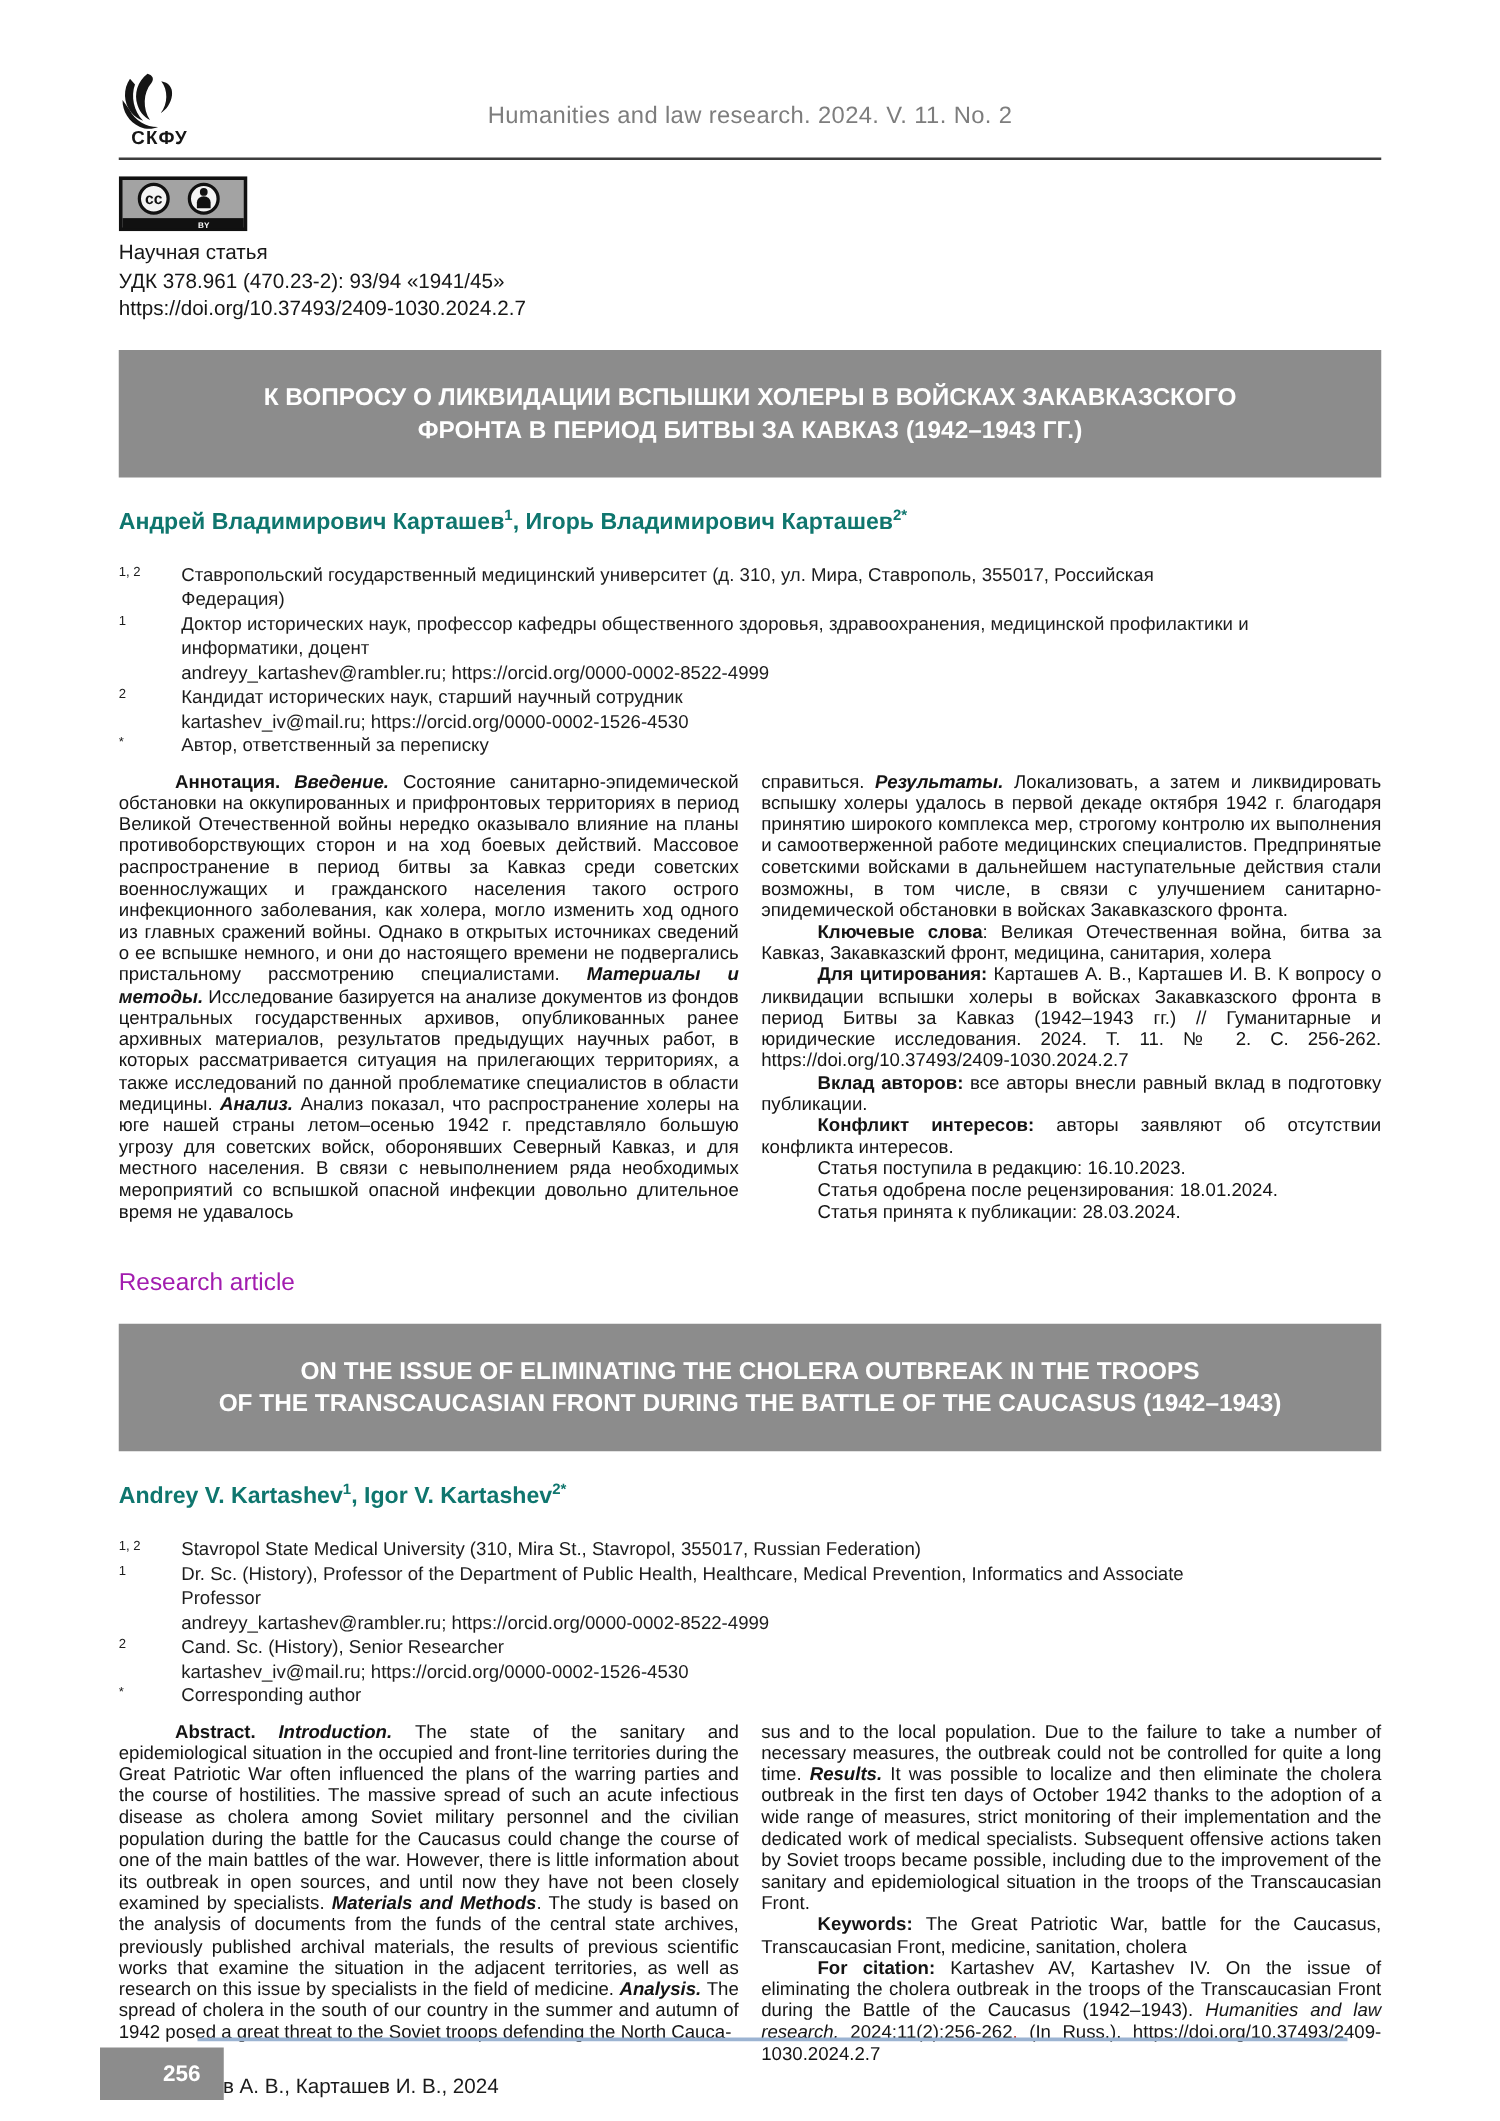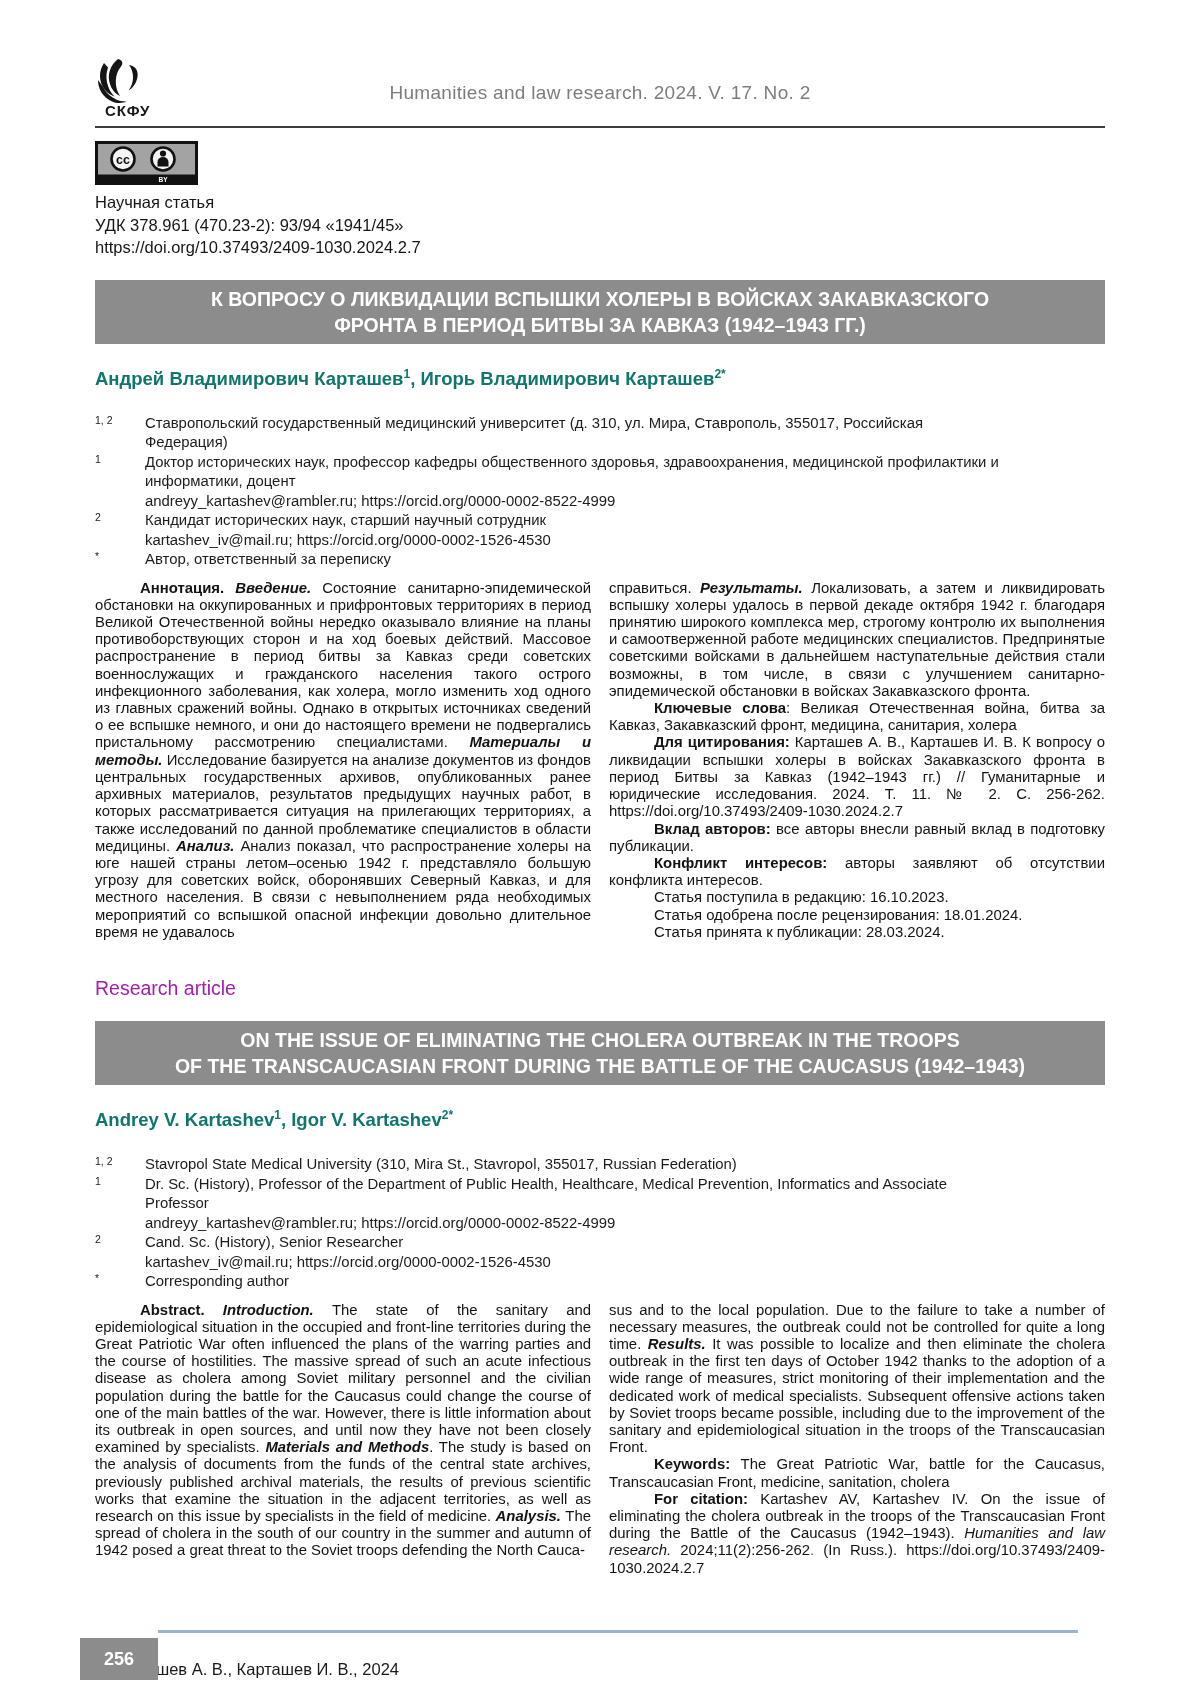--- a/index.html
+++ b/index.html
@@ -17,62 +17,62 @@
   .logo { position:absolute; left:-6px; top:58px; width:86px; }
   .logo svg { display:block; }
   .logo-text { font-size:15px; font-weight:bold; color:#161616; letter-spacing:1px; margin:-8px 0 0 16px; }
 
   
   .cc-badge { margin-top:13px; width:84px; height:44px; }
 
   .meta { margin-top:6px; font-size:16.5px; line-height:22.5px; color:#161616; }
 
   .title-box { margin-top:21px; background:var(--title_box_bg,#8c8c8c); color:#fff;
-    font-weight:bold; font-size:19.5px; line-height:26px; text-align:center; padding:6px 10px; }
+    font-weight:bold; font-size:19.5px; line-height:26px; text-align:center; padding:25px 10px; }
   .authors { margin-top:23px; text-align:left; font-weight:bold; font-size:18.5px; color:#0f766e; }
   .authors sup { font-size:12px; }
 
   .affs { margin-top:24px; font-size:14.9px; line-height:19.5px; }
   .aff-row { display:flex; }
   .aff-sup { width:50px; flex:none; font-size:10.5px; transform:translateY(-3px); }
   .aff-text { width:858px; max-width:858px; }
 
   .abstract { margin-top:10px; display:grid; grid-template-columns:1fr 1fr; column-gap:18px; }
   .col { font-size:14.9px; line-height:17.2px; text-align:justify; color:#141414; }
   .col p.para { margin:0; }
   .col p.ind { text-indent:45px; }
   .b { font-weight:bold; }
   .i { font-style:italic; }
 
   .section-heading { margin:36px 0 0 0; font-size:19.5px; font-weight:normal; color:#a21caf; }
 
   .copyright { position:absolute; left:95px; top:1660px; font-size:16.5px; color:#1a1a1a; }
   .footer-line { position:absolute; left:158px; top:1630px; width:920px; height:3px;
     background:var(--footer_line,#9cb4d2); }
-  .page-num { position:absolute; left:80px; top:1638px; width:78px; height:42px;
+  .page-num { position:absolute; left:80px; top:1638px; width:67px; height:42px;
     background:var(--title_box_bg,#8c8c8c); color:#fff; font-weight:bold; font-size:18px;
-    display:flex; align-items:center; justify-content:center; }
+    display:flex; align-items:center; justify-content:center;padding-left:32px; }
 </style>
 </head>
 <body>
 
 <div class="page">
   <div class="content">
 
     <div class="hdr">
       <div class="logo">
         <svg width="58" height="52" viewBox="0 0 58 52">
           <path d="M29 1 C21 7 18 17 21 26 C22.5 31 26 35.5 31 38 C25 29 25.5 16 32 8.5 C34.5 5.5 33.5 2.2 29 1 Z" fill="#151515"></path>
           <path d="M15 5 C9.5 13 9.5 24 16 32 C18.2 34.8 21.5 37.2 25.5 38.5 C18 31 15.5 19 19 9.5 Z" fill="#151515"></path>
           <path d="M40 7 C45.5 14 45.5 25 39.5 32.5 C44 30 47.8 24.5 48.6 18.2 C49.3 11.8 45.8 8 40 7 Z" fill="#151515"></path>
           <path d="M9 22 C9 31 14 39.5 23 43.5 C27.5 45.5 33 45.6 37.5 43.6 C28.5 43.8 19 38.5 14.5 29.5 Z" fill="#151515"></path>
         </svg>
         <div class="logo-text">СКФУ</div>
       </div>
-      <div class="hdr-title">Humanities and law research. 2024. V. 17. No. 2</div>
+      <div class="hdr-title">Humanities and law research. 2024. V. 11. No. 2</div>
     </div>
 
     <div class="cc-badge">
       <svg width="103" height="44" viewBox="0 0 103 44">
         <rect x="1.5" y="1.5" width="100" height="41" fill="#a3a3a3" stroke="#111" stroke-width="3"></rect>
         <rect x="3" y="33.5" width="97" height="8" fill="#111"></rect>
         <circle cx="28" cy="18" r="11.5" fill="#f4f4f4" stroke="#111" stroke-width="2.6"></circle>
         <text x="28" y="22.6" font-size="12.5" font-weight="bold" text-anchor="middle" fill="#111" font-family="Liberation Sans, sans-serif">cc</text>
         <g>
           <circle cx="68" cy="18" r="11.5" fill="#f4f4f4" stroke="#111" stroke-width="2.6"></circle>

